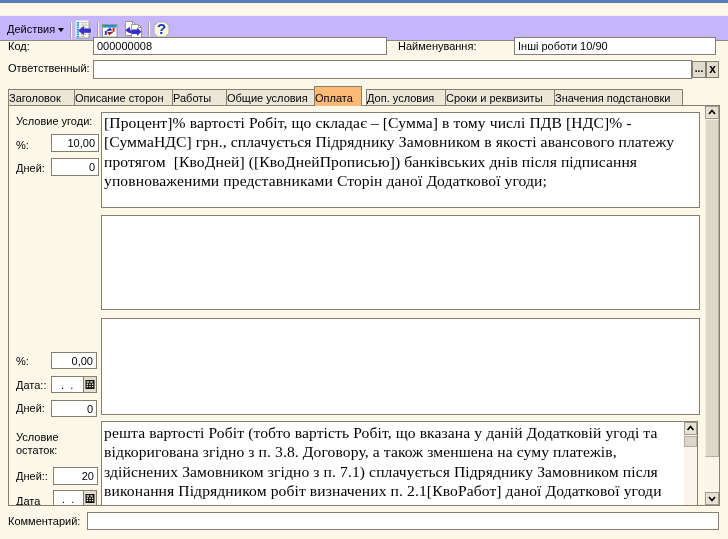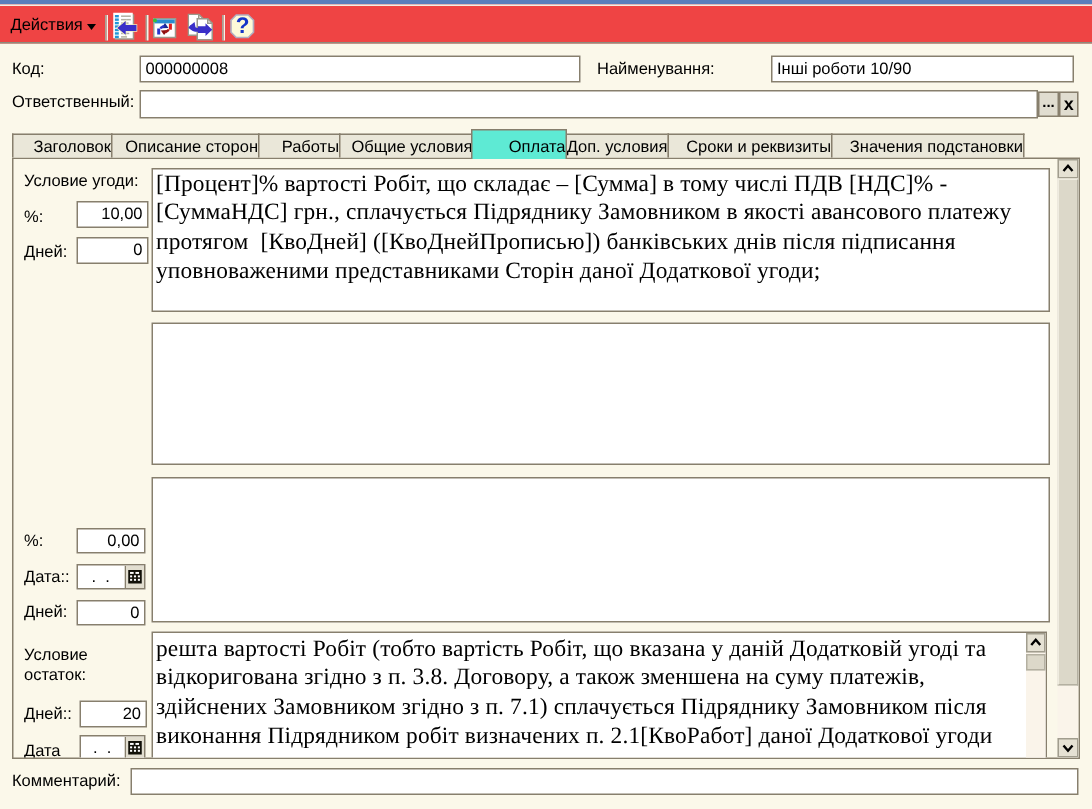--- a/index.html
+++ b/index.html
@@ -1,29 +1,29 @@
 <!DOCTYPE html>
 <html><head><meta charset="utf-8"><style>
 *{margin:0;padding:0;box-sizing:border-box}
 html,body{width:728px;height:539px}
 body{position:relative;background:#fbf8ea;font-family:"Liberation Sans",sans-serif;font-size:11px;color:#000;overflow:hidden}
 .a{position:absolute;white-space:nowrap}
 .lbl{position:absolute;white-space:nowrap;line-height:13px}
 .inp{position:absolute;background:#fff;border:1px solid #877f6d;line-height:15px;padding:1px 3px 0 3px;font-size:11px;white-space:nowrap;overflow:hidden}
 .num{text-align:right}
 .ta{position:absolute;background:#fff;border:1px solid #877f6d;font-family:"Liberation Serif",serif;font-size:15.6px;letter-spacing:0.1px;line-height:19.4px;padding:1px 2px 4px 2px;overflow:hidden}
-.tab{position:absolute;top:89px;height:16px;background:#eae7d9;border:1px solid #877f6d;border-bottom:none;text-align:right;line-height:17px;white-space:nowrap;overflow:hidden}
+.tab{position:absolute;top:89px;height:16px;background:#eae7d9;border:1px solid #877f6d;border-bottom:none;text-align:left;line-height:17px;white-space:nowrap;overflow:hidden}
 .sep{position:absolute;top:6px;width:2px;height:17px;border-left:1px solid #a7a496;border-right:1px solid #f4f2e8}
 .sbbtn{position:absolute;background:#e5e1d3;border:1px solid #a19d8e}
 </style></head>
 <body>
 
 <div class="a" style="left:0;top:0;width:728px;height:3px;background:#5a7ebc"></div>
 
-<div class="a" style="left:0;top:3px;width:728px;height:26px;background:#ef4444;border-top:1px solid #f2f0e6;border-bottom:1px solid #8e8b7d">
+<div class="a" style="left:0;top:15px;width:728px;height:26px;background:#c4b5fd;border-top:1px solid #f2f0e6;border-bottom:1px solid #8e8b7d">
   <div class="a" style="left:7px;top:6px;line-height:14px;font-size:11px">Действия</div>
   <div class="a" style="left:58px;top:12px;width:0;height:0;border-left:3.5px solid transparent;border-right:3.5px solid transparent;border-top:4px solid #000"></div>
   <div class="sep" style="left:70px"></div>
 
   <svg class="a" style="left:75px;top:3px" width="20" height="21" viewBox="0 0 20 21">
     <rect x="1.5" y="2.5" width="13" height="17" fill="#9b988b"></rect>
     <rect x="0.5" y="1.5" width="13" height="17" fill="#ffffff"></rect>
     <g>
       <rect x="1.6" y="3" width="2.6" height="1.6" fill="#2196d8"></rect>
         <rect x="5.7" y="3.3" width="6.5" height="1" fill="#b2afa2"></rect>
@@ -87,21 +87,21 @@
 
 <div class="a" style="left:8px;top:105px;width:712px;height:401px;border:1px solid #877f6d;background:#fbf8ea"></div>
 
 <div class="tab" style="left:8px;width:67px">Заголовок</div>
 <div class="tab" style="left:74px;width:99px">Описание сторон</div>
 <div class="tab" style="left:172px;width:55px">Работы</div>
 <div class="tab" style="left:226px;width:90px">Общие условия</div>
 <div class="tab" style="left:366px;width:80px">Доп. условия</div>
 <div class="tab" style="left:445px;width:110px">Сроки и реквизиты</div>
 <div class="tab" style="left:554px;width:129px">Значения подстановки</div>
-<div class="tab" style="left:314px;top:86px;width:64px;height:20px;background:#5eead4;line-height:21px;padding-top:1px;z-index:3">Оплата</div>
+<div class="tab" style="left:314px;top:86px;width:48px;height:20px;background:#fdba74;line-height:21px;padding-top:1px;z-index:3">Оплата</div>
 
 <div class="a" style="left:9px;top:106px;width:710px;height:399px;overflow:hidden">
 <div class="a" style="left:-9px;top:-106px;width:728px;height:539px">
   <div class="lbl" style="left:16px;top:115px">Условие угоди:</div>
   <div class="ta" style="left:101px;top:112px;width:599px;height:96px;padding-top:0">[Процент]% вартості Робіт, що складає – [Сумма] в тому числі ПДВ [НДС]% -<br>[СуммаНДС] грн., сплачується Підряднику Замовником в якості авансового платежу<br>протягом&nbsp; [КвоДней] ([КвоДнейПрописью]) банківських днів після підписання<br>уповноваженими представниками Сторін даної Додаткової угоди;</div>
   <div class="lbl" style="left:16px;top:139px">%:</div>
   <div class="inp num" style="left:51px;top:134px;width:48px;height:18px">10,00</div>
   <div class="lbl" style="left:16px;top:162px">Дней:</div>
   <div class="inp num" style="left:51px;top:158px;width:48px;height:18px">0</div>
   <div class="ta" style="left:101px;top:215px;width:599px;height:95px"></div>

